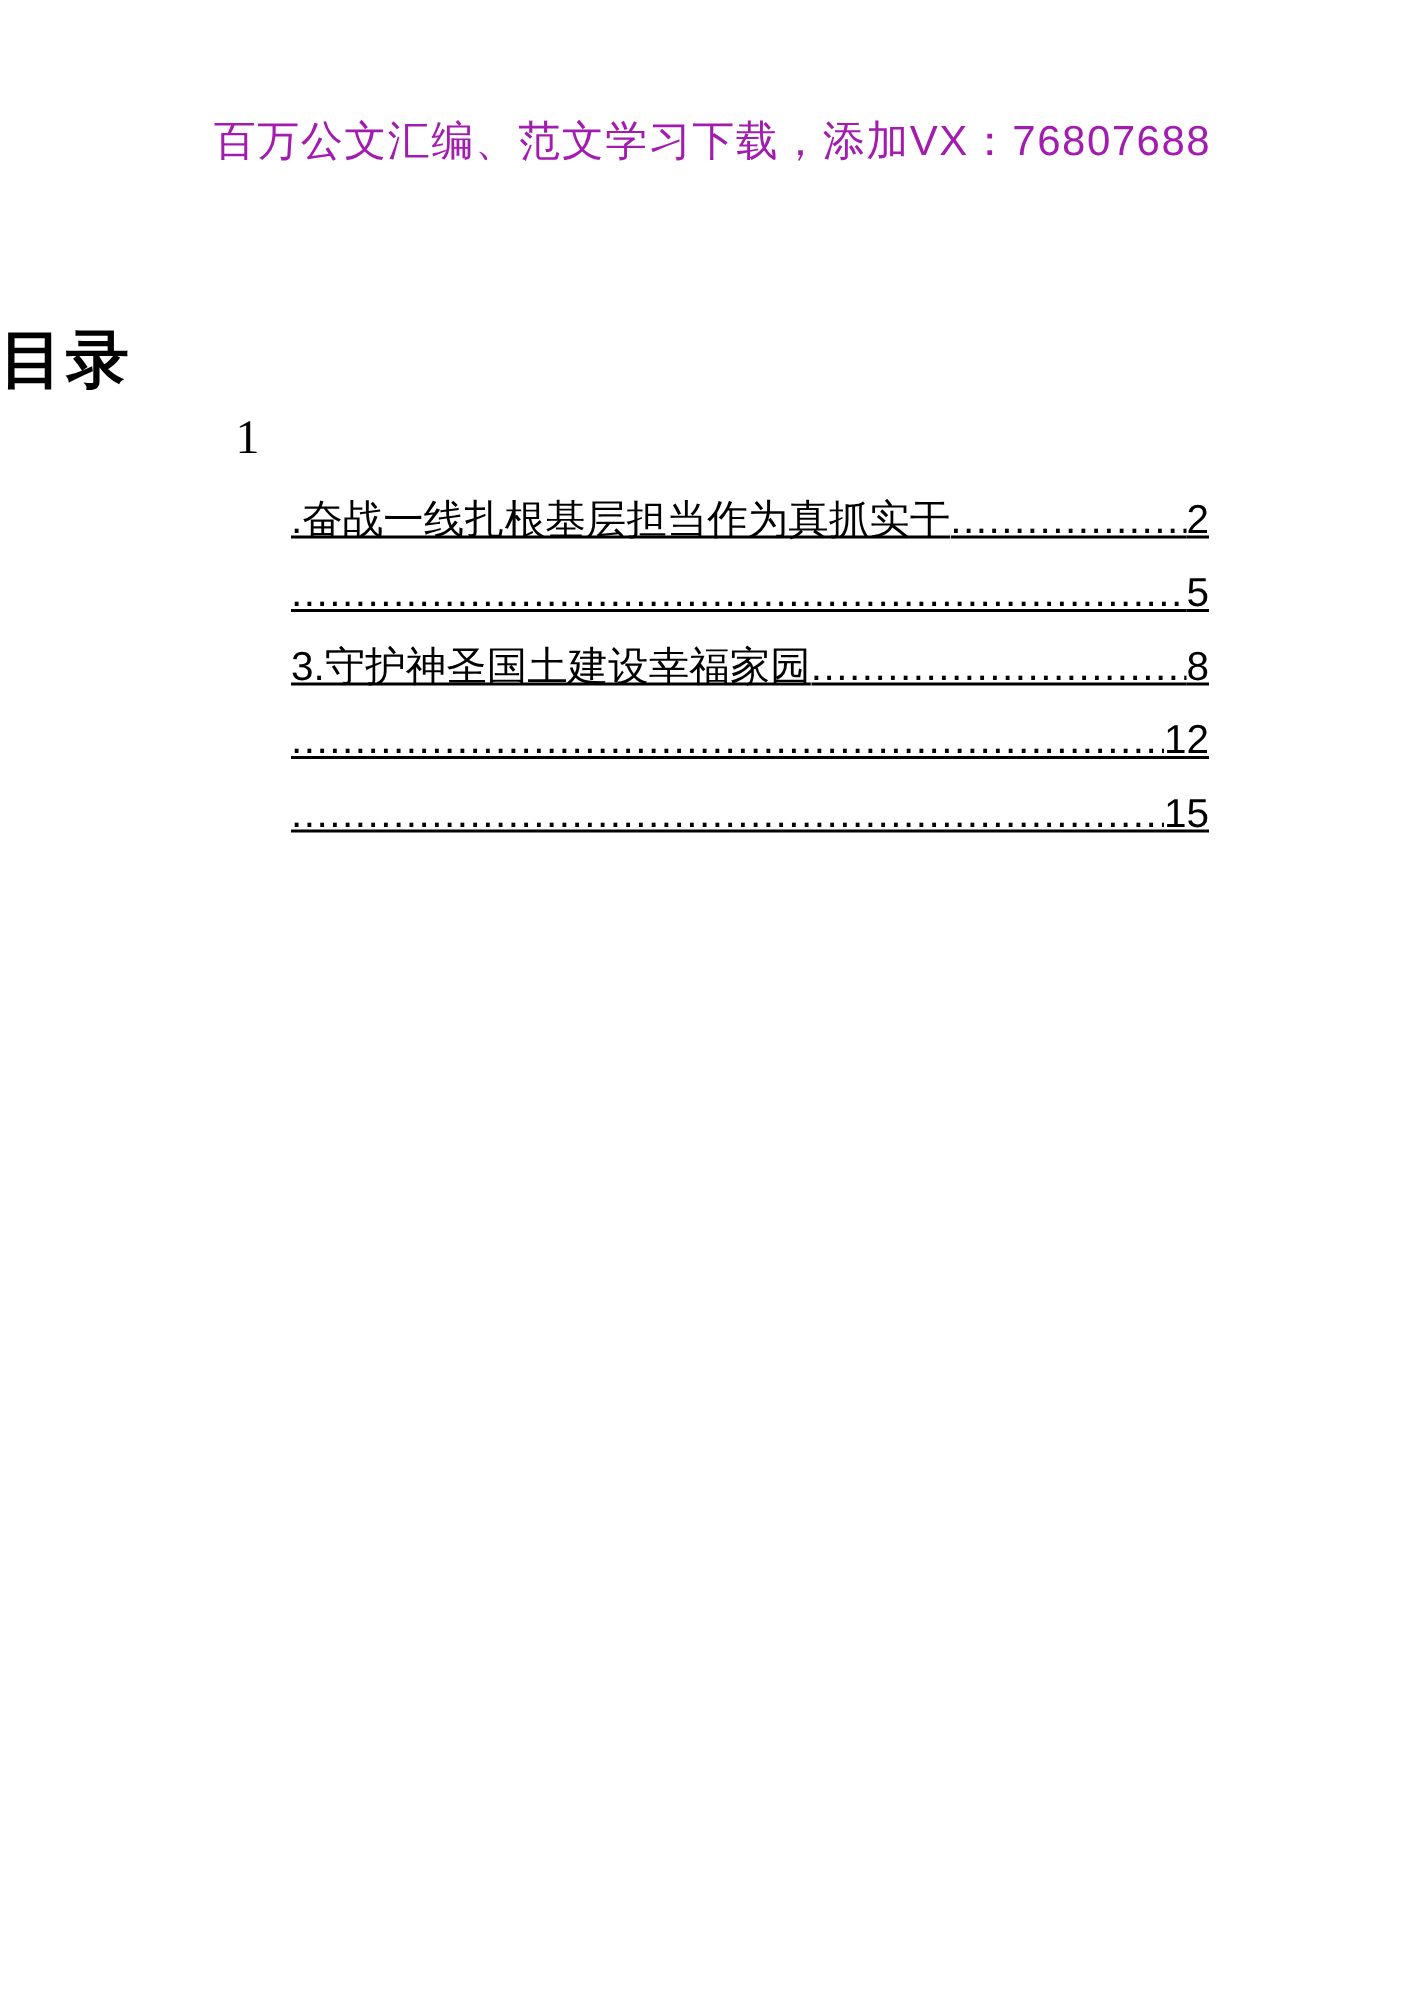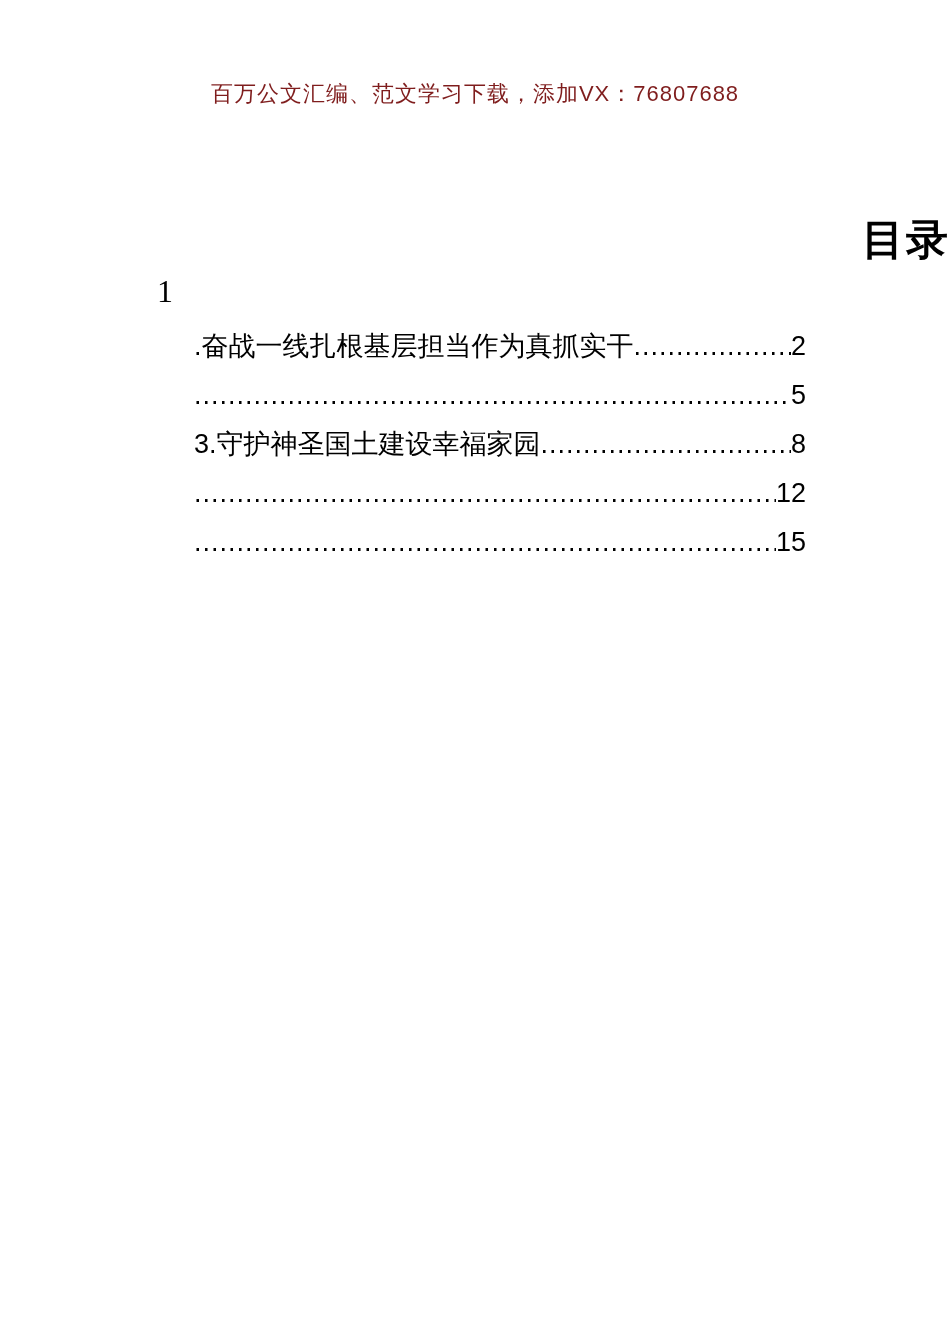--- a/index.html
+++ b/index.html
@@ -15,51 +15,52 @@
     overflow: hidden;
     font-family: "Liberation Sans", sans-serif;
     color: #000000;
   }
   .watermark {
     position: absolute;
     top: 80px;
     left: 0;
     width: 100%;
     text-align: center;
-    font-size: 22px;
+    font-size: 28px;
     line-height: 28px;
-    color: #7f1d1d;
+    color: #a21caf;
     letter-spacing: 1px;
   }
   .doc-title {
     position: absolute;
     top: 214px;
     left: 0;
     width: 100%;
-    text-align: right;
+    text-align: left;
     font-size: 42px;
     line-height: 52px;
     font-weight: bold;
     letter-spacing: 2px;
     color: #000000;
   }
   .orphan-number {
     position: absolute;
     top: 274px;
     left: 157px;
     font-family: "Liberation Serif", serif;
     font-size: 32px;
     line-height: 34px;
     color: #000000;
   }
   .toc-list {
     position: absolute;
     top: 322px;
     left: 194px;
     width: 612px;
+    text-decoration: underline;
   }
   .toc-item {
     display: flex;
     align-items: baseline;
     height: 49px;
     line-height: 49px;
     font-size: 27px;
     color: #000000;
     cursor: pointer;
   }

